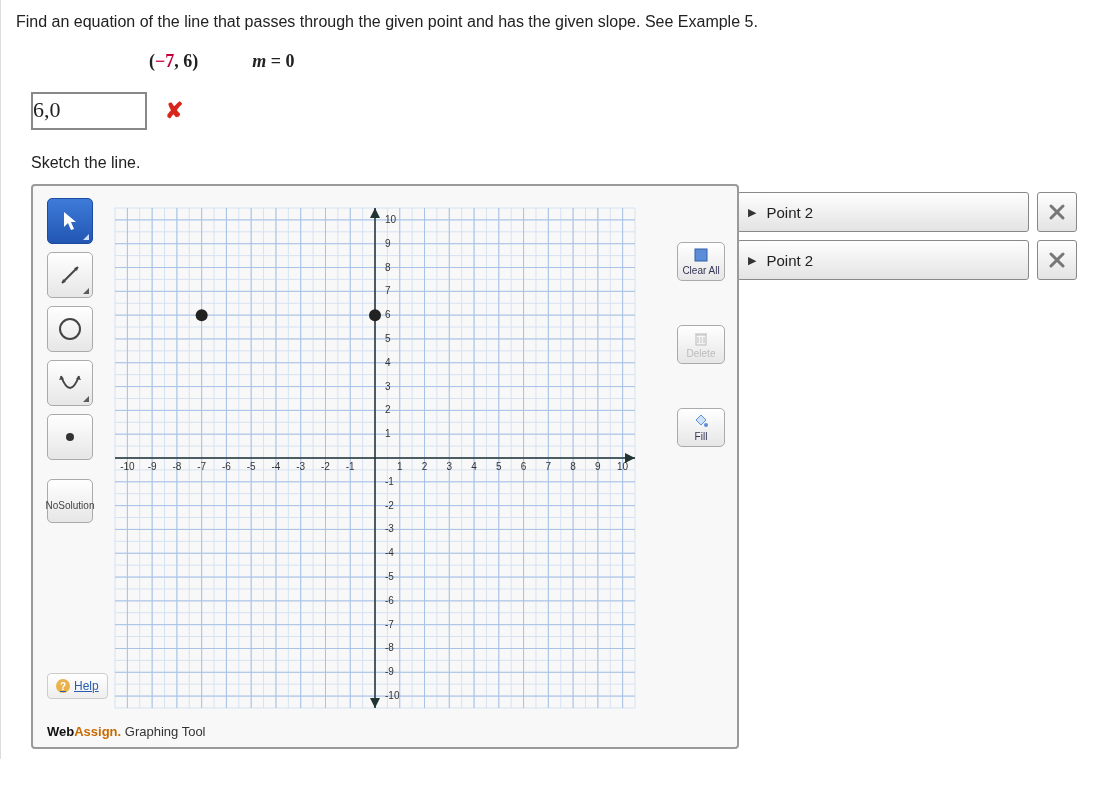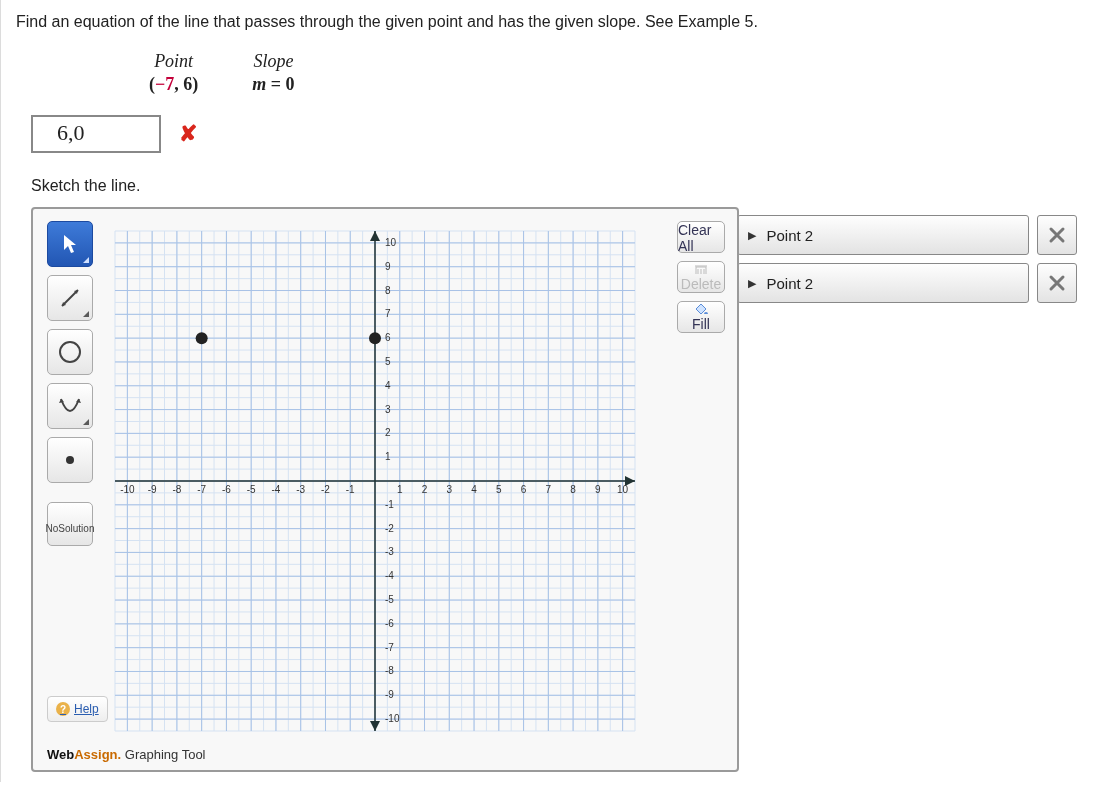--- a/index.html
+++ b/index.html
@@ -4,41 +4,41 @@
 <style>
   * { box-sizing: border-box; }
   body { margin:0; font-family: Arial, Helvetica, sans-serif; color:#222; }
   .page { padding:10px 15px; border-left:1px solid #dcdcdc;}
   .question { font-size:16px; margin:3px 0 18px; }
   .data-table { margin-left:105px; font-family:"Times New Roman", serif; font-size:18px; font-style:italic;}
   .data-table td { text-align:center; padding:0 26px;}
   .data-table .values { font-style:normal;font-weight:bold;}
   .neg { color:#c4003a; font-style:normal;}
   .answer-row { display:flex; align-items:center; margin:18px 0 24px 15px;}
-  .answer-box { width:130px; height:38px; border:2px solid #888; font-family:"Times New Roman",serif; font-size:22px; padding:3px 24px; }
+  .answer-box { width:116px; height:38px; border:2px solid #888; font-family:"Times New Roman",serif; font-size:22px; padding:3px 0; }
   .xmark { font-size:22px; color:#d9261c; font-weight:bold; margin-left:18px;}
   .sketch-label { font-size:16px; margin-left:15px; margin-bottom:12px;}
   .tool-wrap { display:flex; align-items:flex-start; margin-left:15px;}
   .grapher { width:708px; border:2px solid #9a9a9a; background:#f8f8f8; border-radius:4px; padding:12px 14px 4px 14px; position:relative;}
   .grapher-body { display:flex; }
   .toolbar { width:52px; margin-right:6px;}
   .tool-btn { width:46px; height:46px; border:1px solid #aaa; border-radius:5px; background:linear-gradient(#fff,#e6e6e6); margin-bottom:8px; display:flex; align-items:center; justify-content:center; cursor:pointer; font-size:11px; color:#444;}
   .tool-btn.sel { background:linear-gradient(#3e7bd9,#2256b3); border-color:#1c4aa0; color:#fff;}
   .tool-btn.sel svg path { fill:#fff;}
   .tool-btn.expand{ position:relative;}
   .tool-btn.expand::after{content:""; position:absolute; bottom:3px; right:3px; width:0;height:0; border-left:6px solid transparent; border-bottom:6px solid #5a5a5a;}
   .tool-btn.sel.expand::after{ border-bottom-color:#cfe0ff;}
   .no-sol { height:44px; font-size:10px; line-height:12px; text-align:center; padding-top:9px;margin-top:19px;}
   .help-row { margin-top:150px;}
   .help-link { display:inline-flex; align-items:center; gap:4px; font-size:12px; color:#2a5db0; text-decoration:underline; cursor:pointer; border:1px solid #ccc; background:linear-gradient(#fff,#eee); border-radius:4px; padding:5px 8px;}
   .help-icon { width:14px;height:14px; border-radius:50%; background:#eab24a; color:#fff; font-size:10px; font-weight:bold; display:inline-flex; align-items:center; justify-content:center;}
   .graph-area { position:relative; width:540px; height:520px; }
   .svg-grid { display:block; }
   .right-tools { position:absolute; top:12px; right:10px; width:50px;}
-  .rt-btn { width:48px; height:32px; border:1px solid #aaa; border-radius:5px; background:linear-gradient(#fff,#e6e6e6); margin-bottom:8px; display:flex; flex-direction:column; align-items:center; justify-content:center; font-size:14px; color:#335; cursor:pointer;}
+  .rt-btn { width:48px; height:39px; border:1px solid #aaa; border-radius:5px; background:linear-gradient(#fff,#e6e6e6); margin-bottom:8px; display:flex; flex-direction:column; align-items:center; justify-content:center; font-size:10px; color:#335; cursor:pointer;margin-top:44px;}
   .rt-btn.disabled { color:#bbb; cursor:default;justify-content:center;}
   .rt-icon { width:16px;height:16px; margin-bottom:2px;}
   .footer { text-align:left; font-size:13px; padding:6px 56px 4px 0; color:#333;}
   .wa-bold { font-weight:bold; color:#111;}
   .wa-orange{ font-weight:bold; color:#c96a00;}
   
   .layers-panel { width:340px; margin-left:-2px; }
   .layers-header { height:46px; border:1px solid #888; border-radius:3px; background:linear-gradient(#fefefe,#e0e0e0); display:flex; align-items:center; justify-content:space-between; padding:0 14px; font-size:16px; font-weight:bold;}
   .collapse-icon { font-size:20px; font-weight:bold; color:#444; cursor:pointer;}
   .layer-row { display:flex; margin-top:8px;}
@@ -48,24 +48,20 @@
   .del-btn svg{ width:18px;height:18px;}
 </style>
 </head>
 <body>
 
 <div class="page">
   <div class="question">Find an equation of the line that passes through the given point and has the given slope. See Example 5.</div>
 
   <table class="data-table">
     <tbody>
-        <tr>
-      <td>Point</td>
-      <td>Slope</td>
-    </tr>
     <tr class="values">
       <td>
         <span>(</span><span class="neg">−7</span><span>, 6)</span>
       </td>
       <td>
         <span style="font-style:italic">m</span><span> = 0</span>
       </td>
     </tr>
   </tbody>
     </table>

